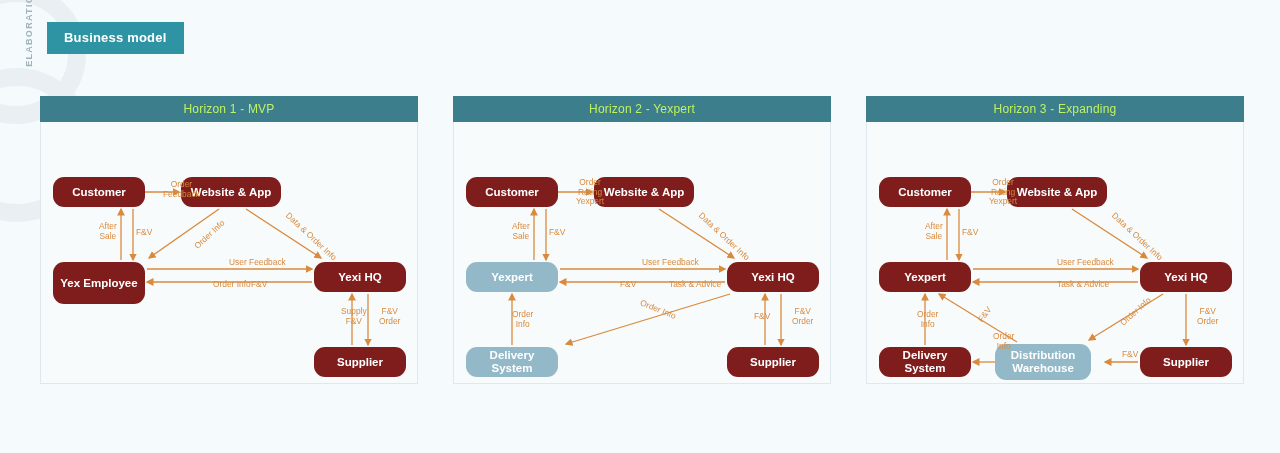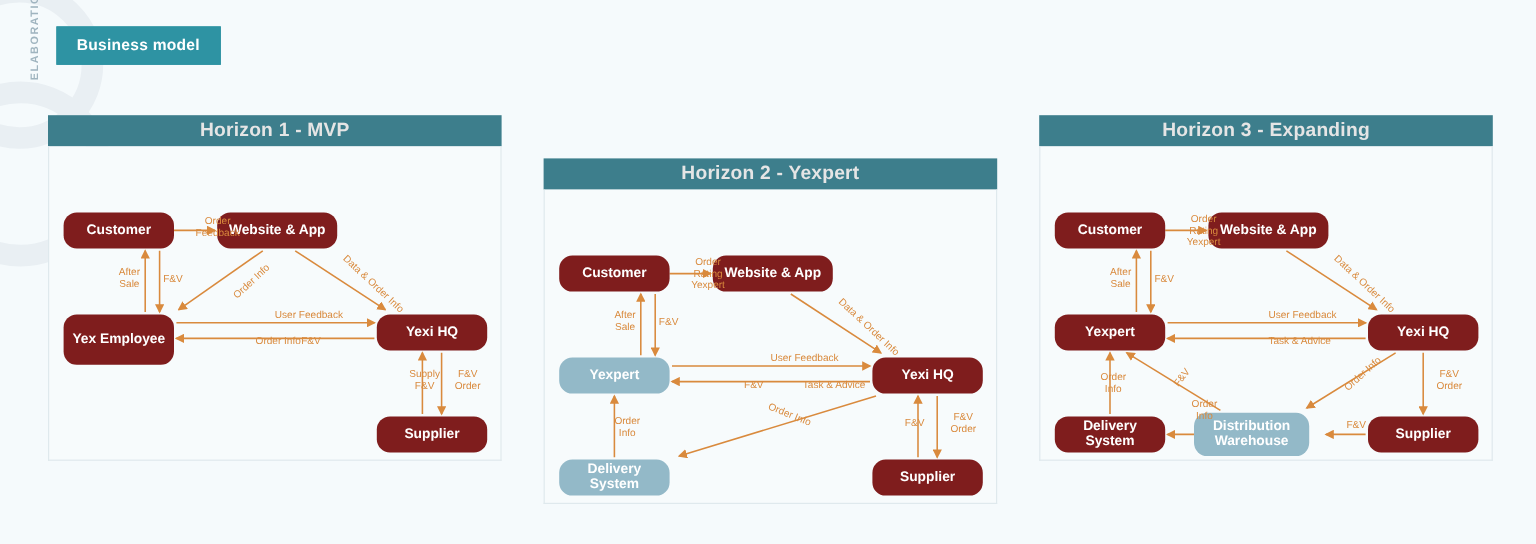--- a/index.html
+++ b/index.html
@@ -30,25 +30,25 @@
     position:absolute;left:47px;top:22px;
     background:#2e93a3;color:#ffffff;
     font-size:13px;font-weight:bold;
     padding:7px 16px 8px 16px;
     border:1px solid #2e93a3;
     letter-spacing:.2px;
   }
   
   .panel{position:absolute;top:96px;width:378px;height:288px;}
   #panel-0{left:40px;}
-  #panel-1{left:453px;margin-top:36px;}
+  #panel-1{left:453px;}
   #panel-2{left:866px;}
   .panel-header{
-    height:26px;line-height:26px;background:#3d7e8c;color:#e5e5e5;
-    text-align:center;font-size:16px;font-weight:bold;letter-spacing:.2px;
+    height:26px;line-height:26px;background:#3d7e8c;color:#bef264;
+    text-align:center;font-size:12px;font-weight:normal;letter-spacing:.2px;
   }
   .panel-body{
     position:relative;height:261px;background:#f7fbfc;
     border:1px solid #dfe9ed;border-top:none;
   }
   .panel-body svg{position:absolute;left:0;top:0;}
   
   .node{
     position:absolute;border-radius:11px;
     display:flex;align-items:center;justify-content:center;

